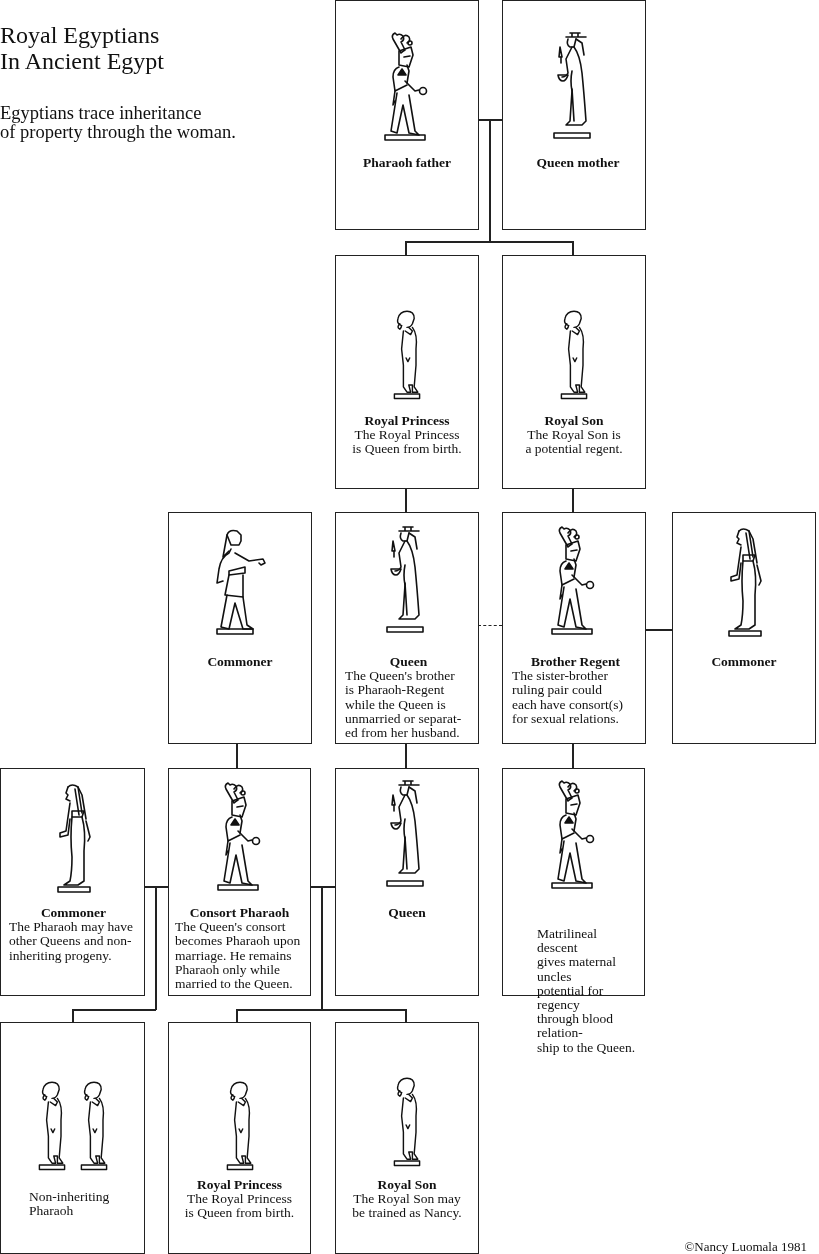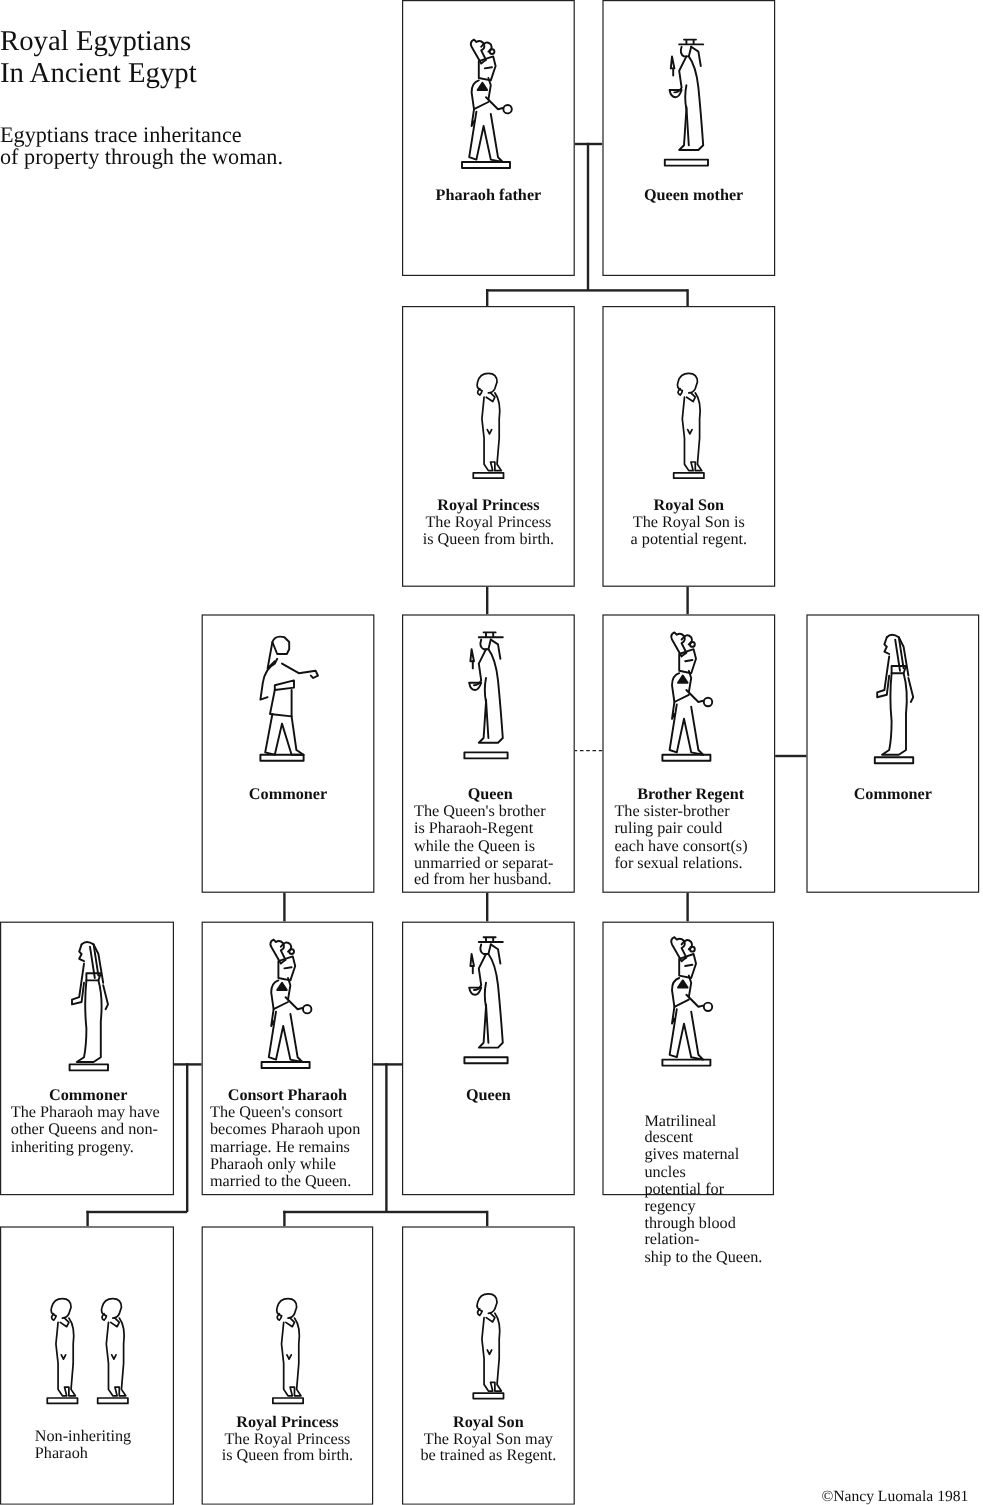--- a/index.html
+++ b/index.html
@@ -320,17 +320,17 @@
 
 <div class="box" style="left:335px; top:1022px; width:144px; height:232px;">
   <div class="fig" style="top:48px;">
     <svg width="40" height="108">
         <use href="#sym-child"></use>
       </svg>
   </div>
   <div class="caption center" style="top:155px;">
     <span class="name">Royal Son</span>
     <span class="desc">The Royal Son may
-be trained as Regent.</span>
+be trained as Nancy.</span>
   </div>
 </div>
 
 <div class="copyright">©Nancy Luomala 1981</div>
 
 </body></html>

